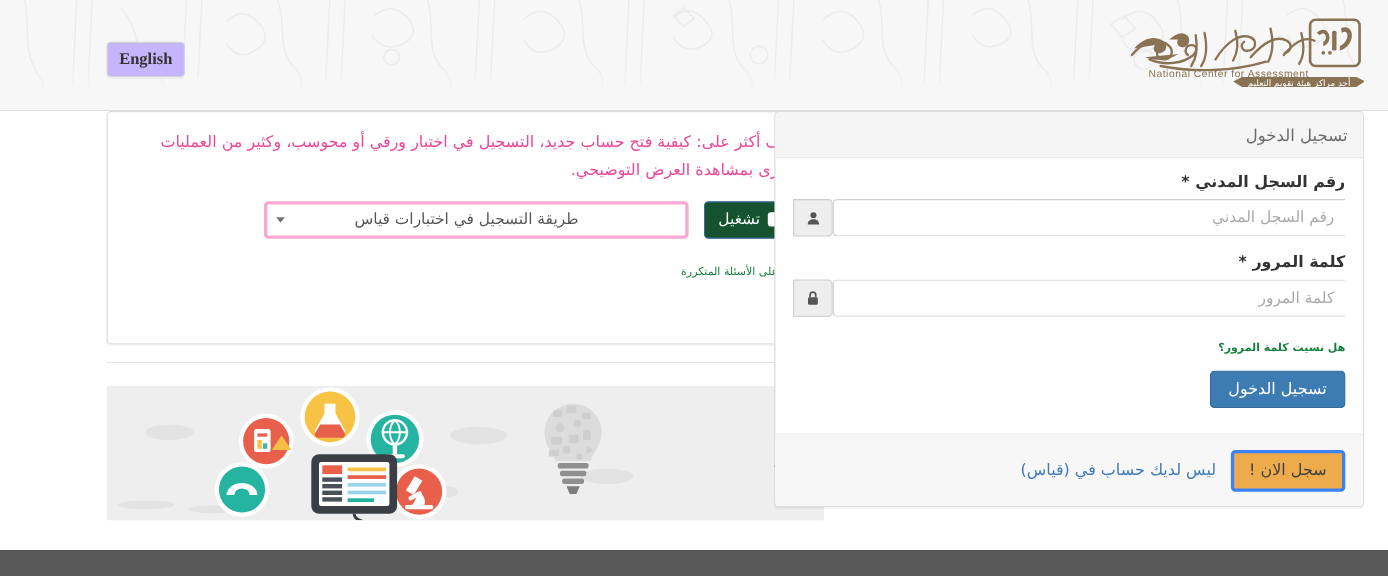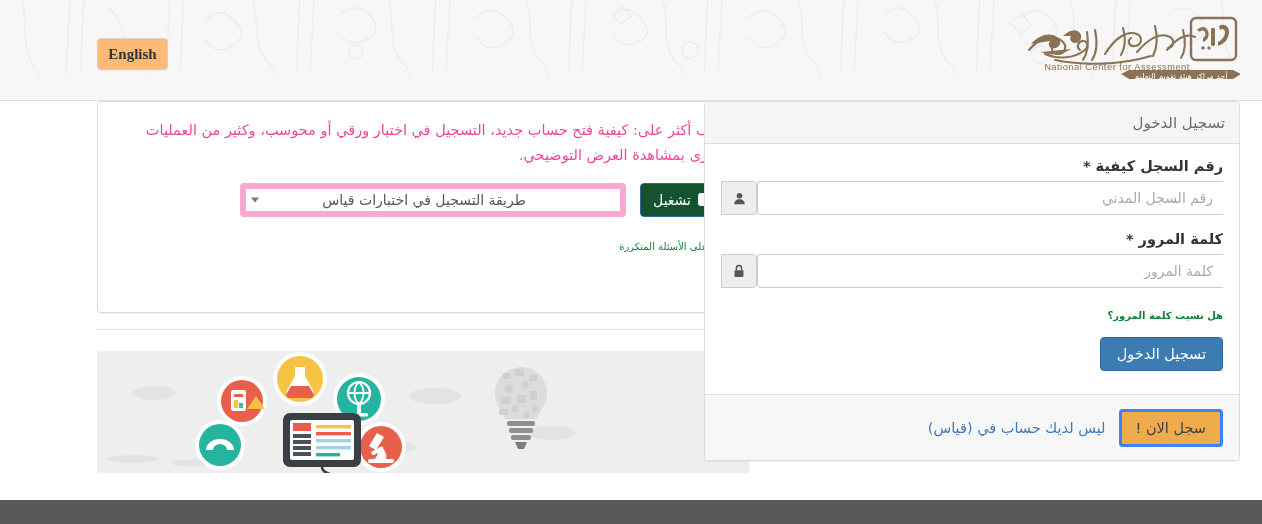--- a/index.html
+++ b/index.html
@@ -32,21 +32,21 @@
     height: 42px;
     background: linear-gradient(to bottom, rgba(247,247,247,0) 0%, #f7f7f7 70%);
     pointer-events: none;
   }
   .lang-btn {
     position: absolute;
     left: 97px;
     top: 38px;
     width: 71px;
     height: 32px;
-    background: #fdba74;
+    background: #c4b5fd;
     border: 1px solid #d2d2d2;
     border-radius: 4px;
     font-family: "Liberation Serif", "DejaVu Serif", serif;
     font-size: 15px;
     font-weight: bold;
     color: #333333;
     cursor: pointer;
     display: flex;
     align-items: center;
     justify-content: center;
@@ -107,21 +107,21 @@
     display: flex;
     flex-direction: row;
     align-items: center;
     justify-content: flex-start;
     gap: 14px;
     padding-right: 2px;
   }
   .demo-select {
     width: 386px;
     height: 34px;
-    border: 6px solid #f9a8d4;
+    border: 3px solid #f9a8d4;
     border-radius: 4px;
     background: #ffffff;
     color: #555555;
     font-size: 14px;
     font-family: inherit;
     padding: 0 28px 0 10px;
     text-align: center;
     appearance: none;
     -webkit-appearance: none;
     cursor: pointer;
@@ -499,21 +499,21 @@
     </svg>
   </div>
 
   <div class="panel login-panel">
     <div class="panel-head">
       <span class="panel-head-title">تسجيل الدخول</span>
     </div>
 
     <div class="login-body">
 
-      <div class="field-label">رقم السجل كيفية *</div>
+      <div class="field-label">رقم السجل المدني *</div>
       <div class="input-group">
         <span class="input-addon">
           <svg width="13" height="13" viewBox="0 0 16 16" aria-hidden="true">
             <circle cx="8" cy="4.6" r="3.4" fill="#555"></circle>
             <path d="M1.6 15 c 0 -4 2.9 -6 6.4 -6 s 6.4 2 6.4 6 z" fill="#555"></path>
           </svg>
         </span>
         <input class="form-input" type="text" value="" placeholder="رقم السجل المدني" style="">
       </div>
 

